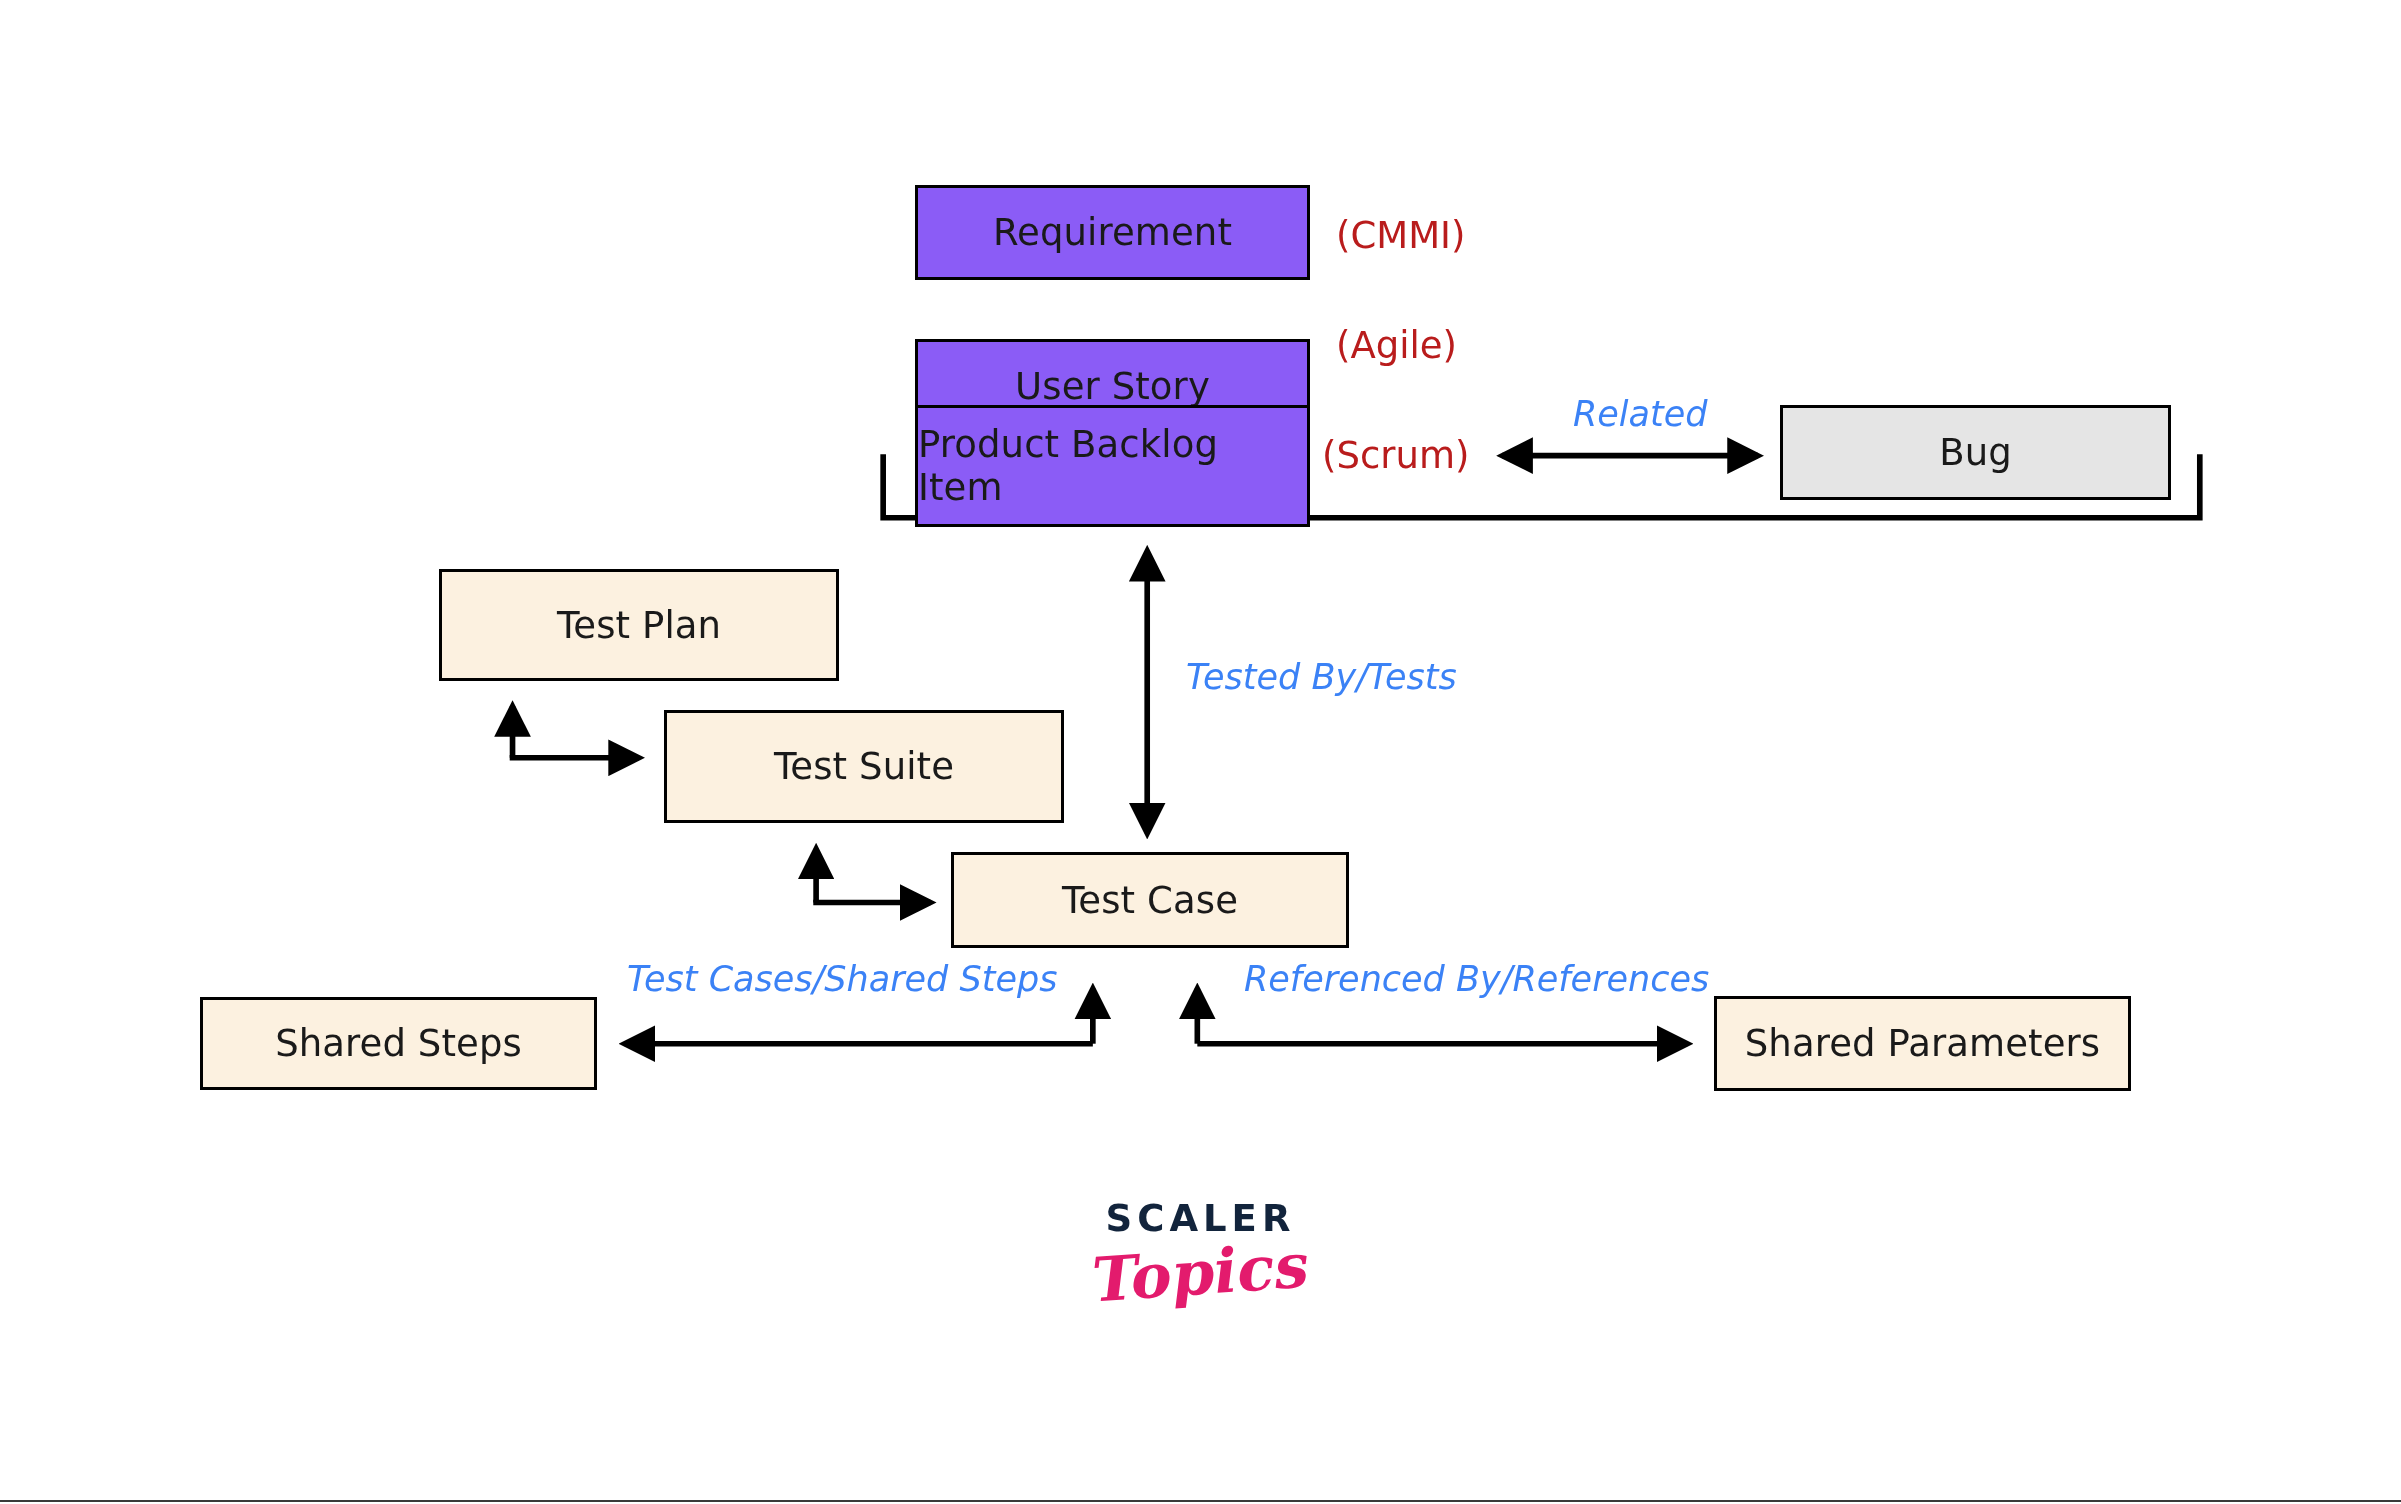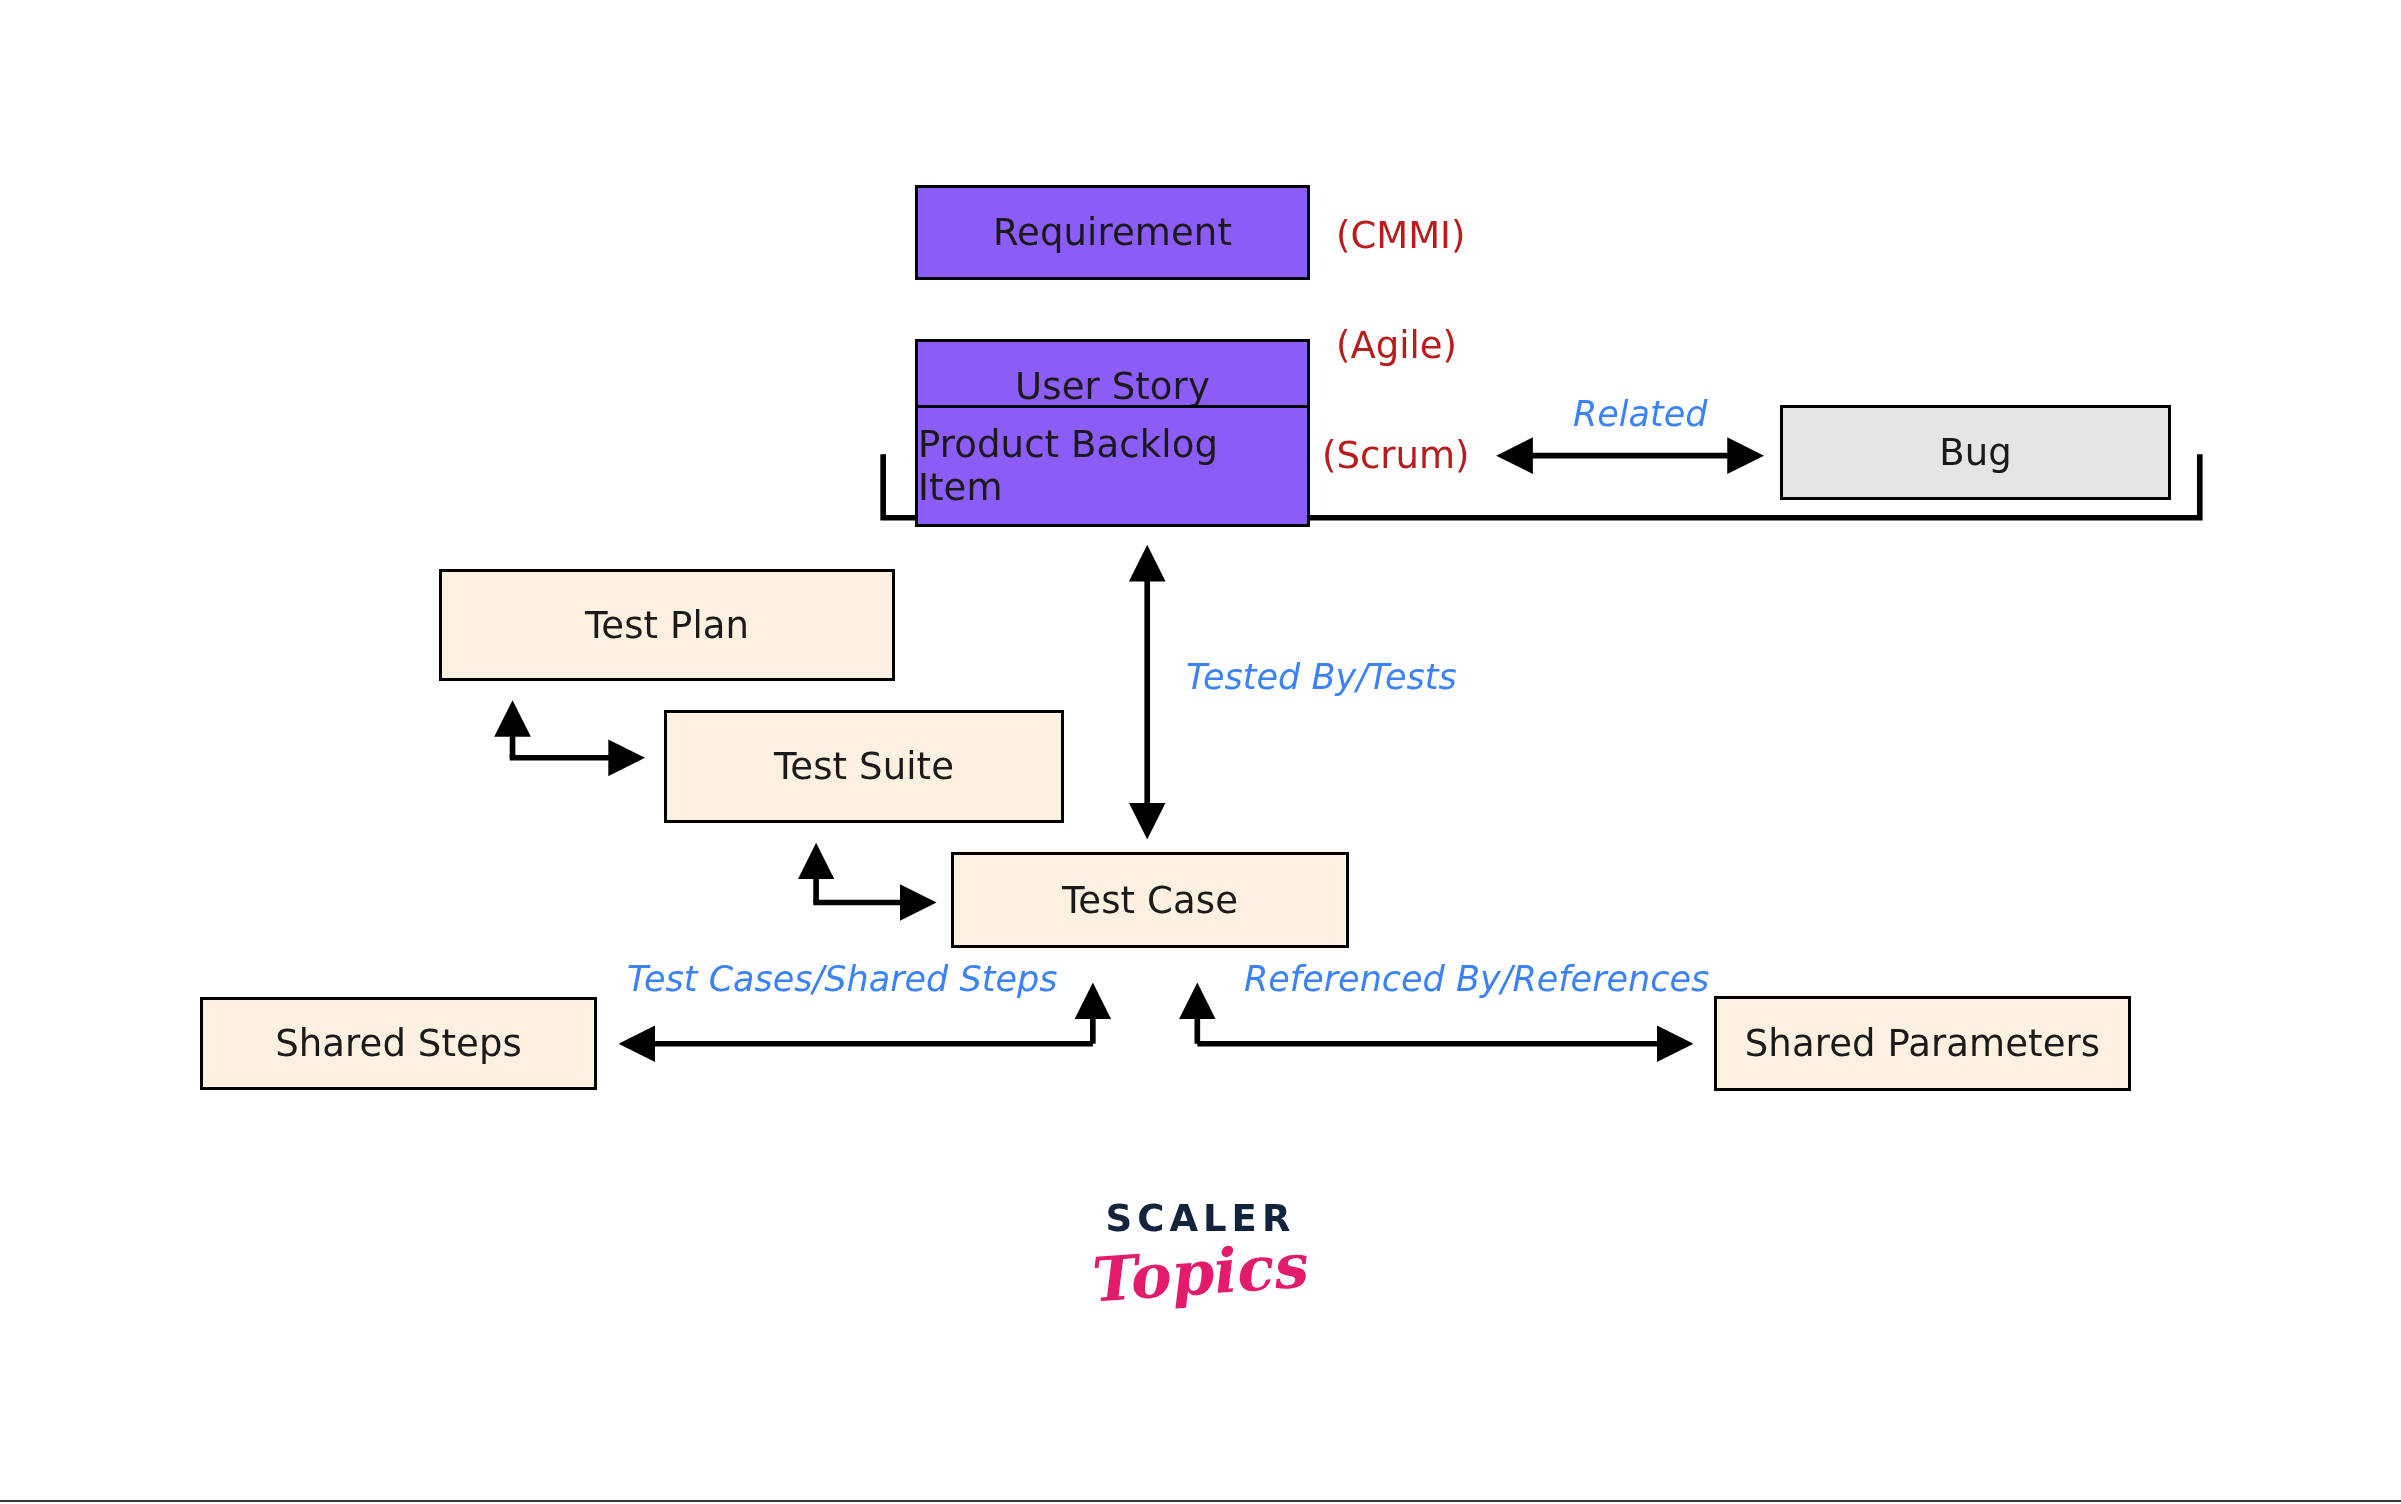--- a/index.html
+++ b/index.html
@@ -137,21 +137,21 @@
   </div>
 
   <div class="node-box fill-blue" style="left:915px; top:405px; width:395px; height:122px;">
     <span>Product Backlog Item</span>
   </div>
 
   <div class="node-box fill-pink" style="left:1780px; top:405px; width:391px; height:95px;">
     <span>Bug</span>
   </div>
 
-  <div class="node-box fill-cream" style="left:439px; top:569px; width:456px; height:112px;">
+  <div class="node-box fill-cream" style="left:439px; top:569px; width:400px; height:112px;">
     <span>Test Plan</span>
   </div>
 
   <div class="node-box fill-cream" style="left:664px; top:710px; width:400px; height:113px;">
     <span>Test Suite</span>
   </div>
 
   <div class="node-box fill-cream" style="left:951px; top:852px; width:398px; height:96px;">
     <span>Test Case</span>
   </div>

